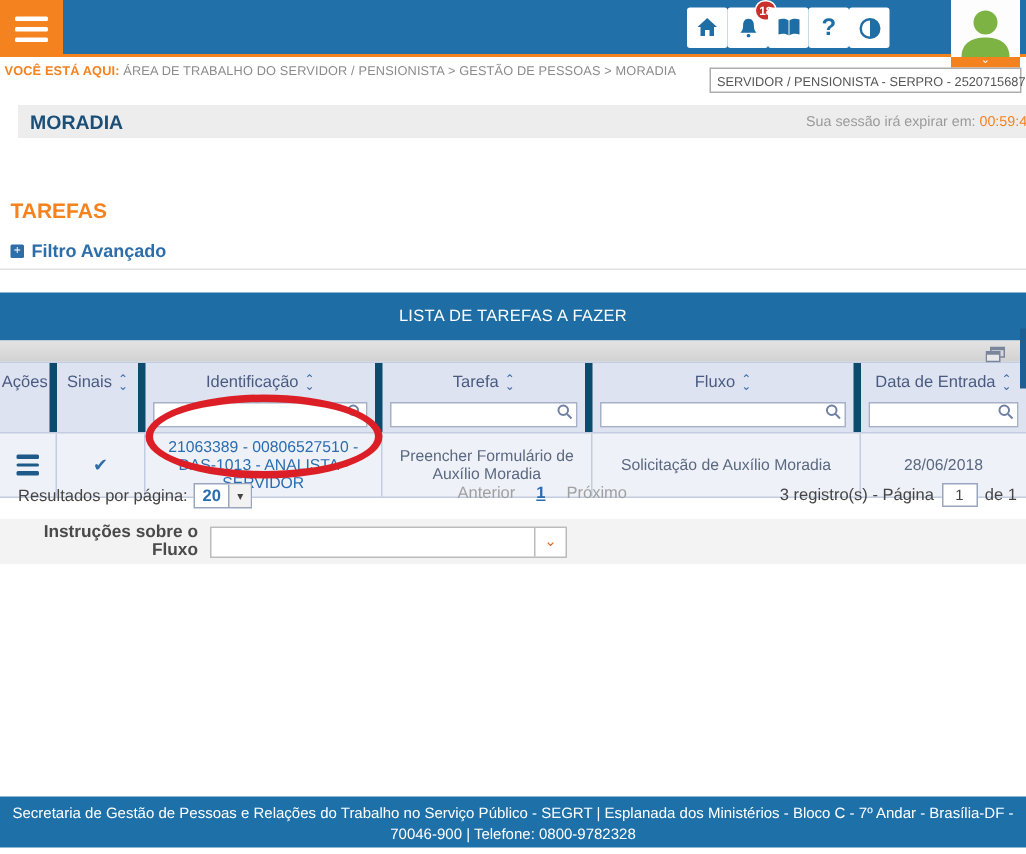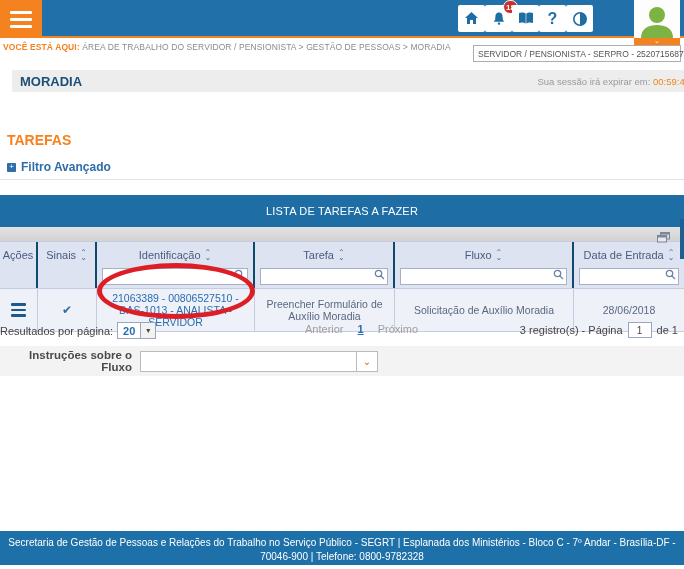--- a/index.html
+++ b/index.html
@@ -44,42 +44,42 @@
   .filtro-label { color:#2d6da8; font-size:12px; font-weight:bold; }
   .filtro-rule { position:absolute; top:179px; left:0; width:684px; height:1px; background:#e2e2e2; }
 
   
   .table { position:absolute; top:195px; left:0; width:684px; }
   .tbl-title { height:32px; background:#1e6ea5; color:#fff; font-size:11px; display:flex; align-items:center; justify-content:center; letter-spacing:0.2px; }
   .tbl-strip { height:14px; background:linear-gradient(#e3e3e3,#d2d2d2); position:relative; }
   .export-ic { position:absolute; right:14px; top:2px; cursor:pointer; }
   .grid { display:grid; grid-template-columns:38px 59px 158px 140px 179px 110px; }
   .hdr { background:#dde3f0; border-top:1px solid #c3cce0; }
-  .hcell { border-right:2px solid #0c4a6e; padding-top:4px; position:relative; min-height:22px; }
+  .hcell { border-right:5px solid #0c4a6e; padding-top:4px; position:relative; min-height:22px; }
   .hcell:last-child { border-right:none; }
   .hlabel { display:flex; align-items:center; justify-content:center; gap:4px; color:#4a5a80; font-size:11px; height:18px; }
   .sort { display:flex; flex-direction:column; line-height:5px; font-size:8px; color:#3f6fa8; cursor:pointer; }
   .search-wrap { position:relative; margin:2px 5px 5px 5px; height:17px; }
   .search-wrap input { width:100%; height:17px; border:1px solid #a6b1c8; background:#fff; font-size:10px; padding:0 16px 0 3px; font-family:"Liberation Sans",sans-serif; }
   .mag { position:absolute; right:3px; top:3px; }
   .row { background:#eef1f7; border-top:1px solid #c3cce0; border-bottom:1px solid #c3cce0; }
   .cell { border-right:1px solid #c3cce0; min-height:38px; display:flex; align-items:center; justify-content:center; text-align:center; font-size:10.5px; color:#5a6880; padding:3px 4px; }
   .cell:last-child { border-right:none; }
   .ident { color:#2a6cb0; cursor:pointer; }
   .actions-ic { display:flex; flex-direction:column; gap:3px; cursor:pointer; }
   .actions-ic span { width:15px; height:2.5px; background:#1d5a8a; border-radius:1px; }
   .check { color:#2e6da4; font-size:12px; }
   .vscroll { position:absolute; top:24px; right:0; width:4px; height:40px; background:#1d5f93; }
 
   
   .annotation { position:absolute; left:97px; top:263px; width:158px; height:56px; border:5px solid #dc1f26; border-radius:50%; pointer-events:none; }
 
   
   .pagi { position:absolute; top:320px; left:0; width:684px; height:20px; font-size:11px; color:#444; }
-  .pagi-left { position:absolute; left:0; top:2px; display:flex; align-items:center; gap:4px; }
+  .pagi-left { position:absolute; left:12px; top:2px; display:flex; align-items:center; gap:4px; }
   .mini-select { display:flex; border:1px solid #9aa6bd; height:17px; cursor:pointer; background:#fff; }
   .mini-select .val { width:22px; display:flex; align-items:center; justify-content:center; color:#2a6cb0; font-weight:bold; font-size:11px; }
   .mini-select .arr { width:15px; border-left:1px solid #9aa6bd; background:#f2f2f2; display:flex; align-items:center; justify-content:center; font-size:8px; color:#444; }
   .pagi-center { position:absolute; left:305px; top:3px; display:flex; gap:14px; align-items:center; }
   .pg-dis { color:#a0a0a0; }
   .pg-cur { color:#2a6cb0; font-weight:bold; text-decoration:underline; cursor:pointer; }
   .pagi-right { position:absolute; right:6px; top:2px; display:flex; align-items:center; gap:5px; }
   .pg-input { width:24px; height:16px; border:1px solid #9aa6bd; text-align:center; font-size:10px; color:#444; background:#fff; font-family:"Liberation Sans",sans-serif; }
 
   

